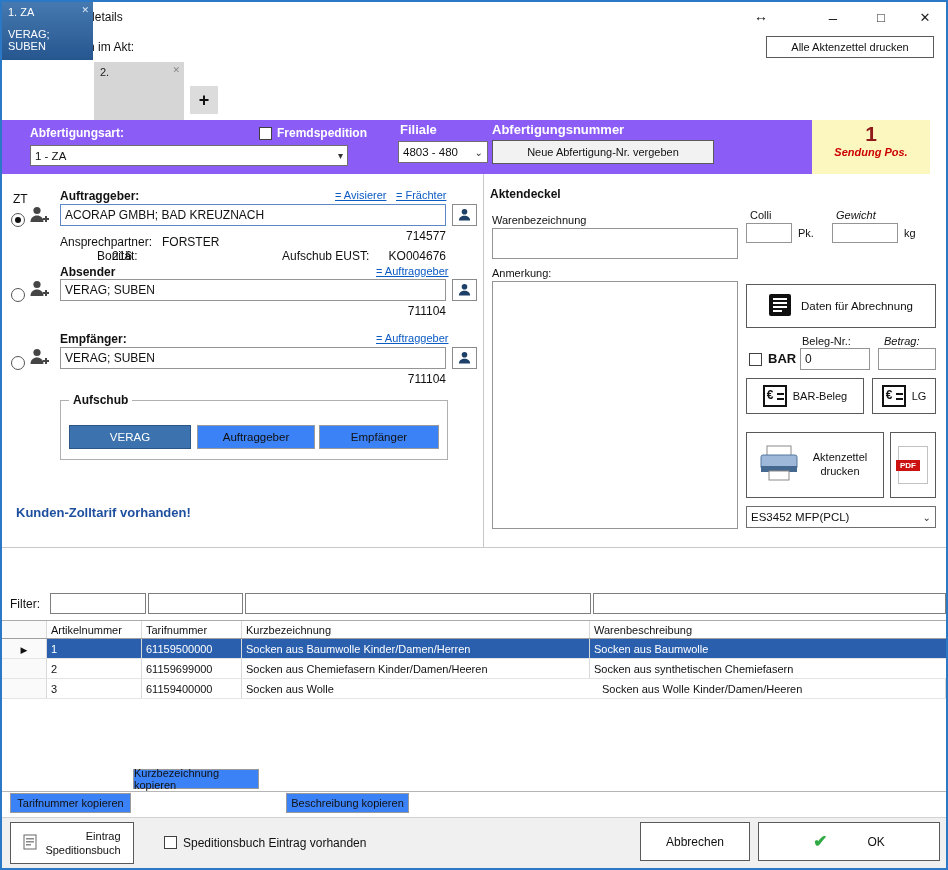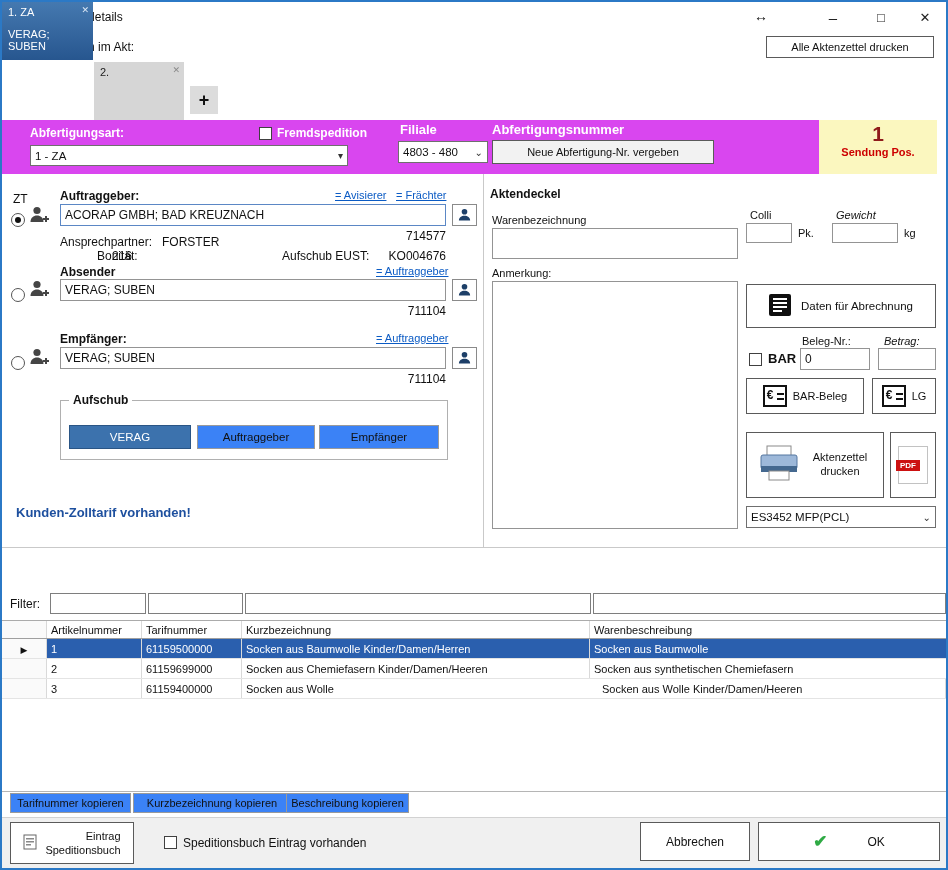--- a/index.html
+++ b/index.html
@@ -33,21 +33,21 @@
   .radio { width:14px; height:14px; border:1px solid #555; border-radius:50%; background:#fff; display:inline-block; }
   .radio.on::after { content:""; display:block; width:6px; height:6px; margin:3px; border-radius:50%; background:#111; }
   .titlebar { position:absolute; left:0; top:0; right:0; height:30px; background:#fff; }
   .wbtn { position:absolute; top:0; width:42px; height:30px; display:flex; align-items:center; justify-content:center; font-size:13px; color:#222; }
   .tab1 {
     position:absolute; left:0; top:60; width:91px; height:58; height:58px;
     background:linear-gradient(180deg,#4579b0,#27568f); color:#fff; font-size:11px; padding:4px 6px;
   }
   .tab2 { position:absolute; left:92px; top:60px; width:90px; height:58px; background:#d6d6d6; color:#222; font-size:11px; padding:4px 6px; }
   .tabx { position:absolute; right:4px; top:3px; font-size:9px; }
-  .band { position:absolute; left:0; right:9px; top:118px; height:54px; background:#d946ef; color:#fff; }
+  .band { position:absolute; left:0; right:16px; top:118px; height:54px; background:#8b5cf6; color:#fff; }
   .yellow { position:absolute; right:0; top:0; width:118px; height:54px; background:#fbf7bf; text-align:center; }
   .gbox { position:absolute; border:1px solid #b0b0b0; }
   .glegend { position:absolute; top:-8px; left:8px; background:#fff; padding:0 4px; font-weight:bold; font-size:12px; }
   .vline { position:absolute; width:1px; background:#c9c9c9; }
   .hline { position:absolute; height:1px; background:#c9c9c9; left:0; right:0; }
   .ftxt { position:absolute; height:21px; border:1px solid #7e7e7e; background:#fff; padding:0 3px; font:11px "Liberation Sans",sans-serif; }
   .trow { display:flex; height:20px; line-height:20px; font-size:11px; background:#fff; border-bottom:1px solid #e4e4e4; }
   .thead { height:19px; line-height:19px; border-top:1px solid #ababab; border-bottom:1px solid #9f9f9f; }
   .tc { padding:0 4px; border-right:1px solid #d9d9d9; overflow:hidden; white-space:nowrap; }
   .c0 { width:45px; background:#fafafa; text-align:center; padding:0; }
@@ -110,21 +110,21 @@
     <div class="selectbox" style="left:396px;top:21px;width:90px;height:22px;color:#111;">
       <span>4803 - 480</span>
       <span class="selarrow">⌄</span>
     </div>
     <span class="abs b s13" style="left:490px;top:2px;">Abfertigungsnummer</span>
     <div class="btn abs" style="left:490px;top:20px;width:222px;height:24px;background:#f2f2f2;">
       <span>Neue Abfertigung-Nr. vergeben</span>
     </div>
     <div class="yellow">
       <div style="font-size:21px;font-weight:bold;color:#8f1a1a;margin-top:2px;">1</div>
-      <div style="font-size:11px;font-weight:bold;color:#cc0000;">Sendung Pos.</div>
+      <div style="font-size:11px;font-weight:bold;color:#cc0000;font-style:italic;">Sendung Pos.</div>
     </div>
   </div>
 
   <span class="abs" style="left:11px;top:190px;">ZT</span>
 
   <span class="radio on abs" style="left:9px;top:211px;"></span>
   <span class="abs" style="left:26px;top:202px;">
     <svg width="22" height="22" viewBox="0 0 22 22">
         <circle cx="9" cy="6.5" r="3.6" fill="#454545"></circle>
         <path d="M2.5 18c0-4.2 3-6.4 6.5-6.4s6.5 2.2 6.5 6.4z" fill="#454545"></path>
@@ -314,21 +314,21 @@
       <div class="tc c2">61159400000</div>
       <div class="tc c4">Socken aus Wolle</div>
       <div class="tc c3">Socken aus Wolle Kinder/Damen/Heeren</div>
     </div>
   </div>
   <div class="hline" style="top:789px;background:#b5b5b5;"></div>
 
   <div class="btn btn-gray abs" style="left:8px;top:791px;width:121px;height:20px;">
     <span>Tarifnummer kopieren</span>
   </div>
-  <div class="btn btn-gray abs" style="left:131px;top:791px;width:158px;height:20px;">
+  <div class="btn btn-gray abs" style="left:131px;top:767px;width:126px;height:20px;">
     <span>Kurzbezeichnung kopieren</span>
   </div>
   <div class="btn btn-gray abs" style="left:284px;top:791px;width:123px;height:20px;">
     <span>Beschreibung kopieren</span>
   </div>
 
   <div class="abs" style="left:0;right:0;top:815px;height:51px;background:#f0f0f0;border-top:1px solid #d2d2d2;"></div>
   <div class="btn abs" style="left:8px;top:820px;width:124px;height:42px;gap:8px;font-size:11px;">
     <span>
       <svg width="14" height="16">

